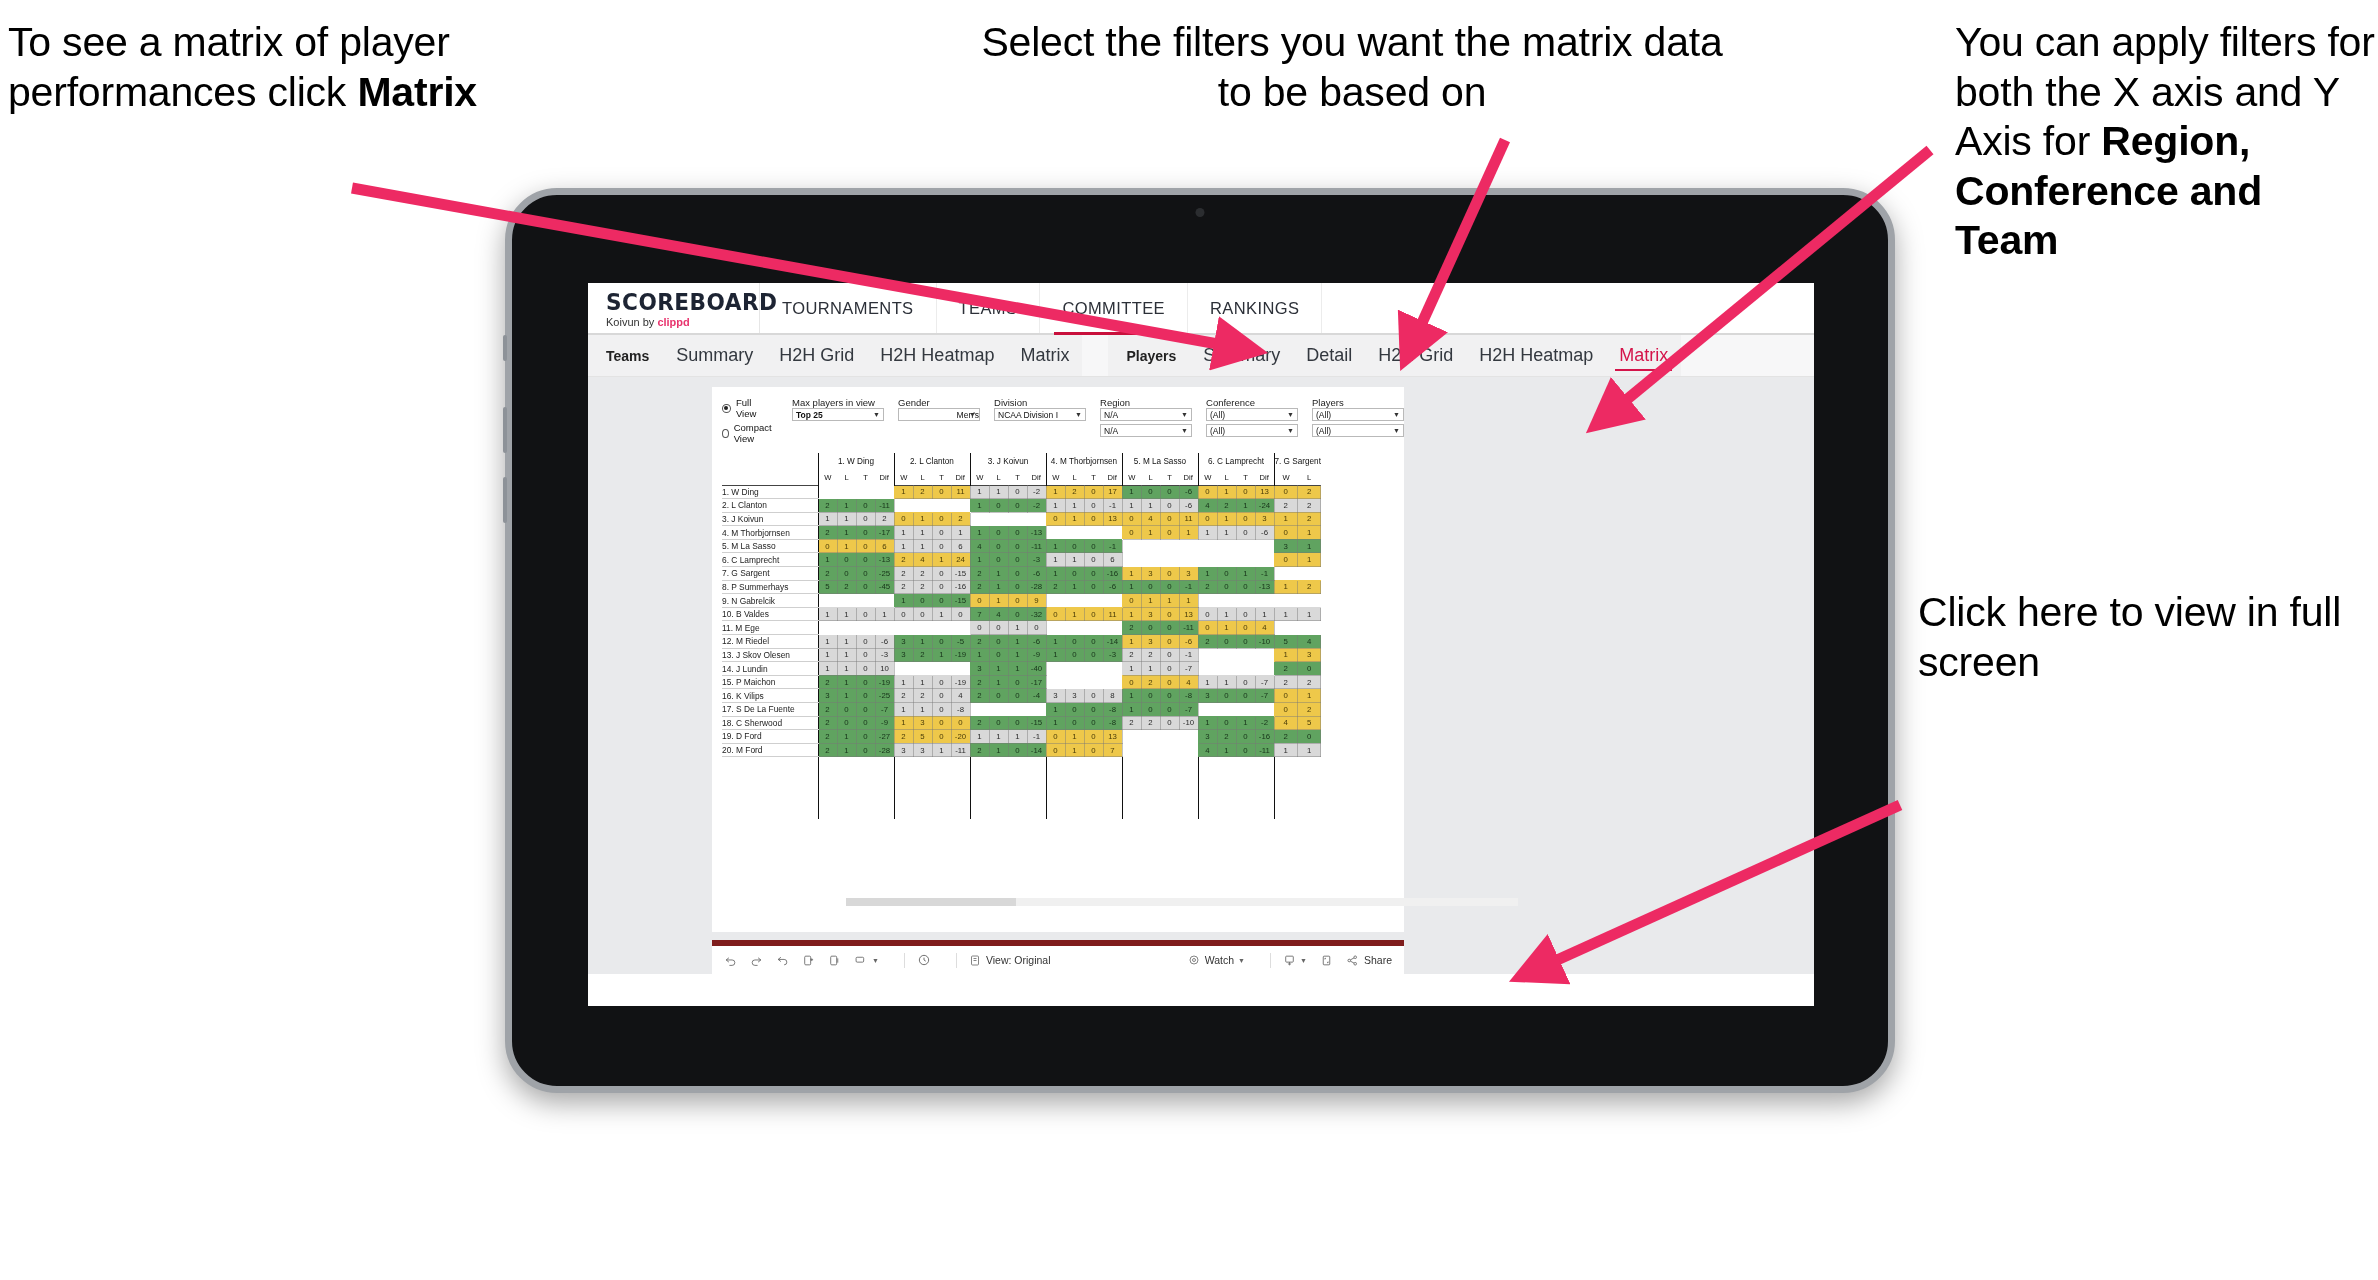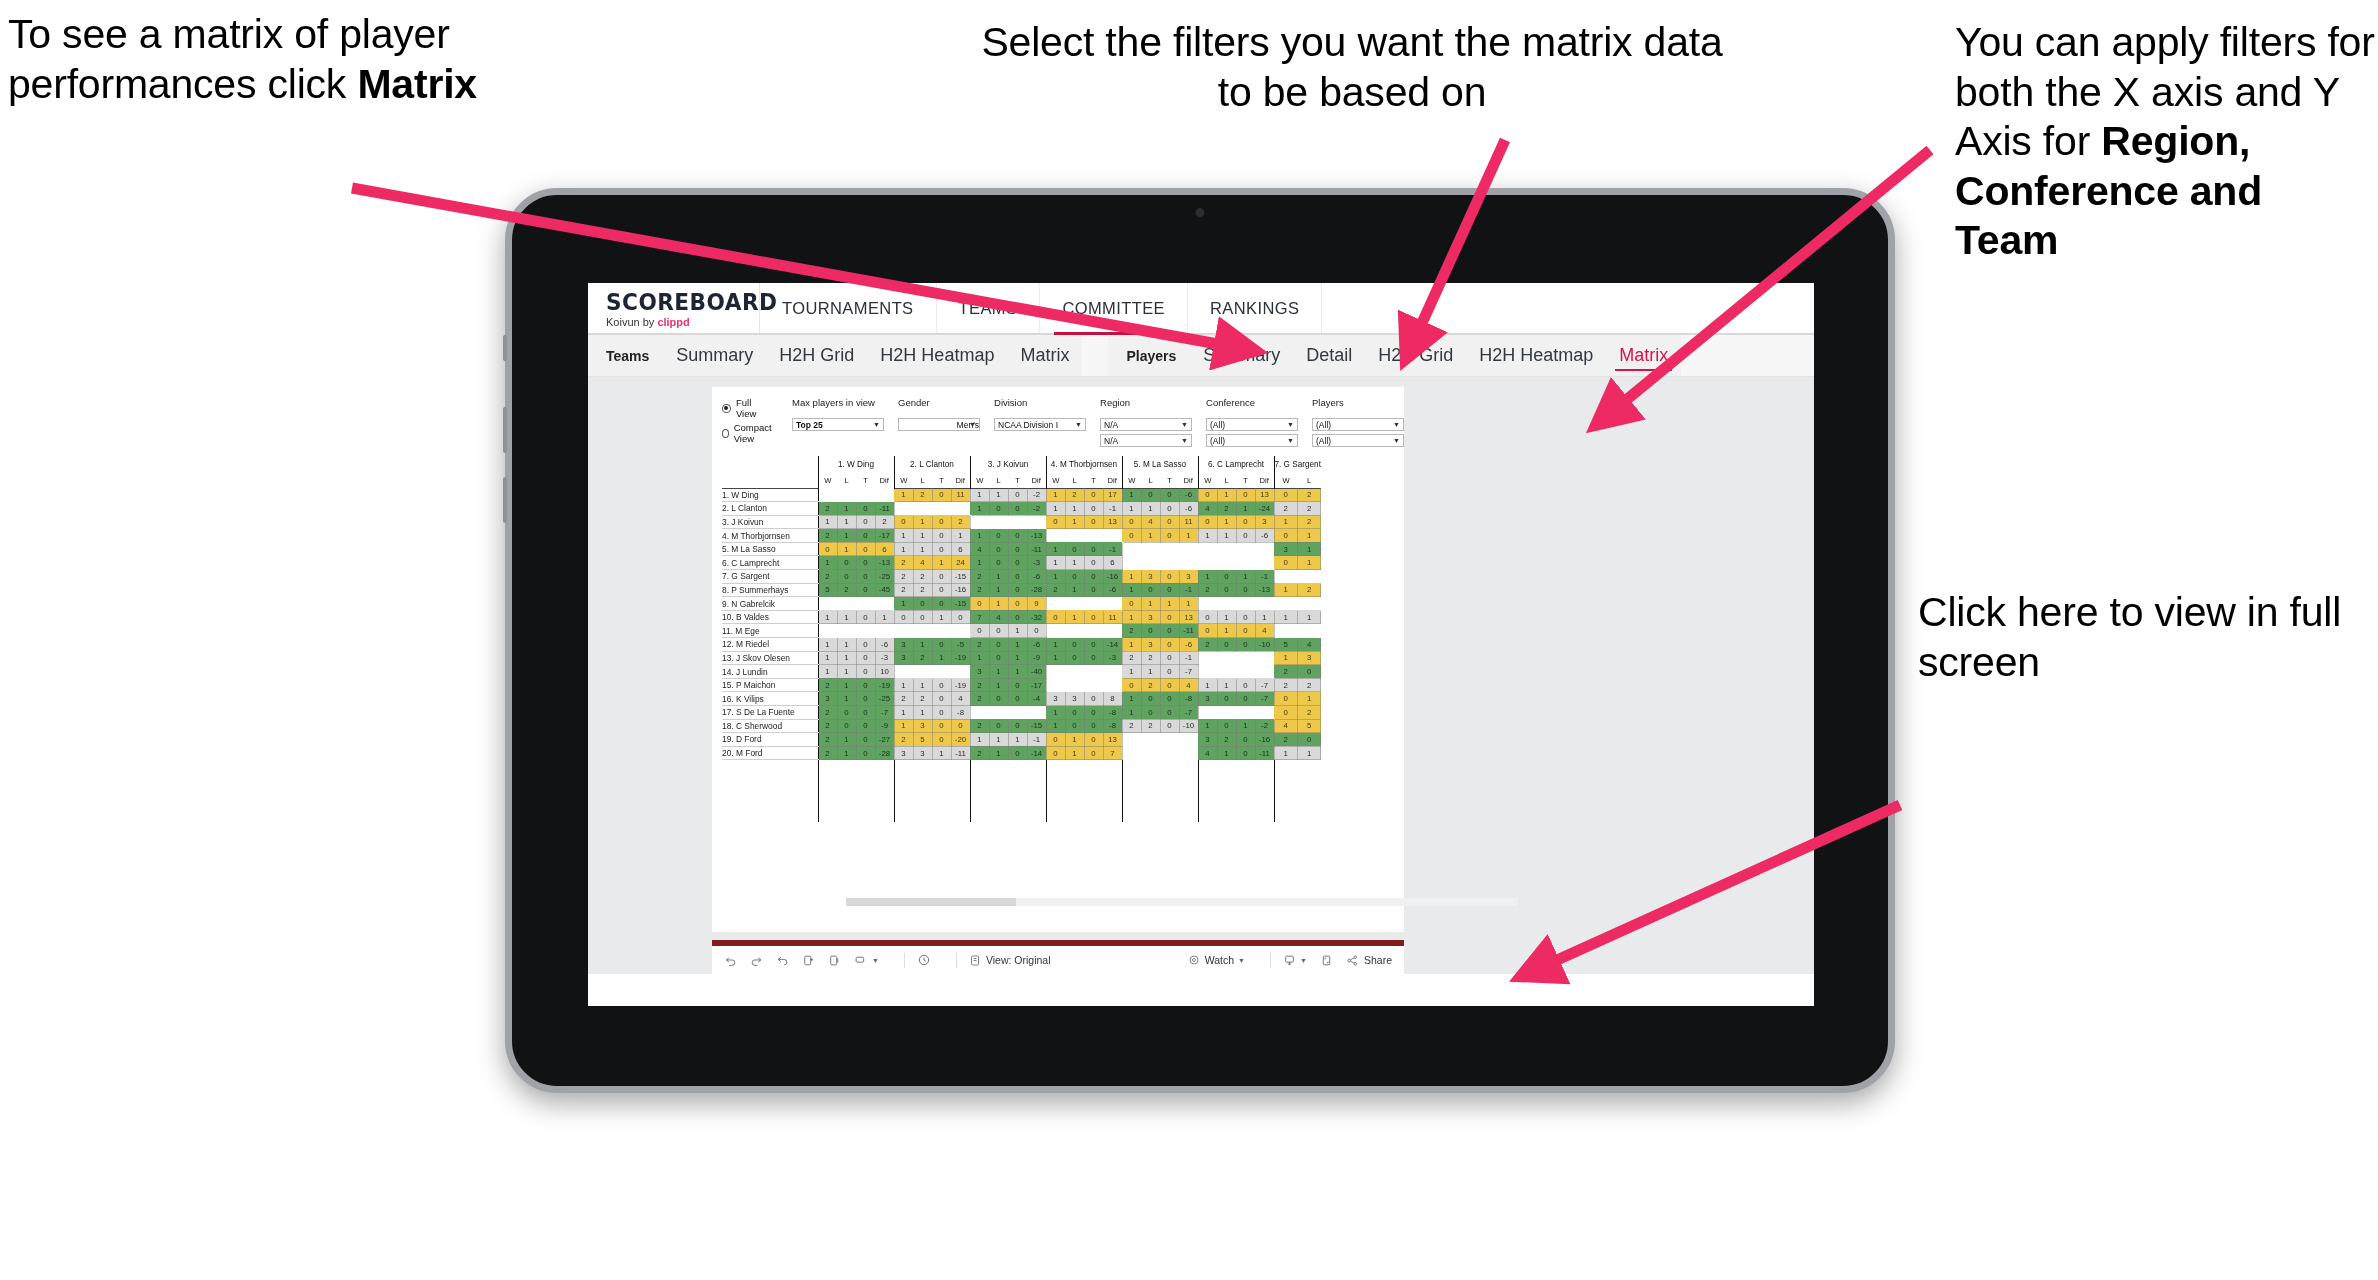--- a/index.html
+++ b/index.html
@@ -14,21 +14,21 @@
   
   .anno {
     position: absolute;
     color: #000;
     font-size: 41px;
     line-height: 1.21;
     font-family: "Liberation Sans", sans-serif;
     letter-spacing: -0.2px;
   }
   .anno b { font-weight: bold; }
-  #anno-matrix   { left: 8px;   top: 10px;  width: 560px; }
+  #anno-matrix   { left: 8px;   top: 18px;  width: 560px; }
   #anno-filters  { left: 962px; top: 18px;  width: 780px; text-align: center; }
   #anno-axes     { left: 1955px;top: 18px;  width: 420px; }
   #anno-full     { left: 1918px;top: 588px; width: 450px; }
 
   
   #arrow-layer { position: absolute; left:0; top:0; width: 2378px; height: 1280px; pointer-events: none; }
 
   
   #tablet {
     position: absolute;
@@ -94,21 +94,21 @@
   
   #appbody { background:#e9eaec; height: 597px; position:relative; padding: 14px 0 0 12px; }
   #sheet {
     position:absolute; left:124px; top:10px; width:692px; height:545px;
     background:#fff;
   }
 
   
   #filters { display:flex; padding: 10px 0 0 10px; gap: 0; }
   .fcol { margin-right: 14px; }
-  .flabel { font-size:9.5px; color:#222; margin-bottom:10px; white-space:nowrap; }
+  .flabel { font-size:9.5px; color:#222; margin-bottom:0; white-space:nowrap; }
   .fsel {
     height:13px; border:1px solid #b9b9b9; background:#fff;
     font-size:8.5px; color:#111; display:flex; align-items:center;
     padding-left:3px; position:relative; margin-bottom:3px;
   }
   .fsel .caret { position:absolute; right:3px; font-size:7px; color:#333; }
   .w-top25 { width:92px;font-weight:bold; } .w-gender{width:82px;justify-content:flex-end;} .w-div{width:92px;}
   .w-region{width:92px;} .w-conf{width:92px;} .w-players{width:92px;}
   .radio-row { display:flex; align-items:center; font-size:9.5px; color:#111; margin-bottom:3px; }
   .radio {

